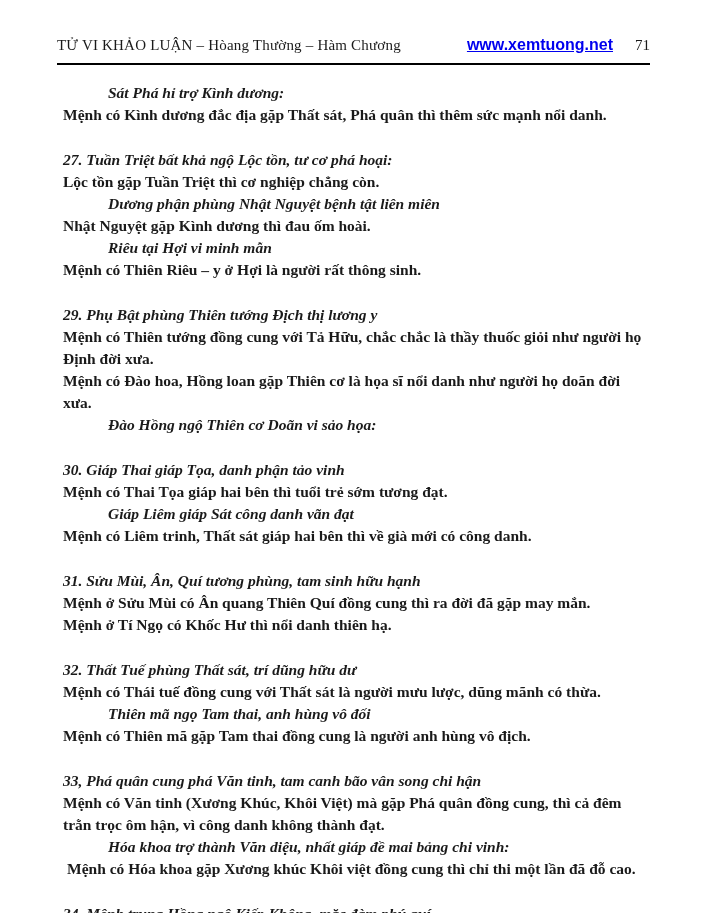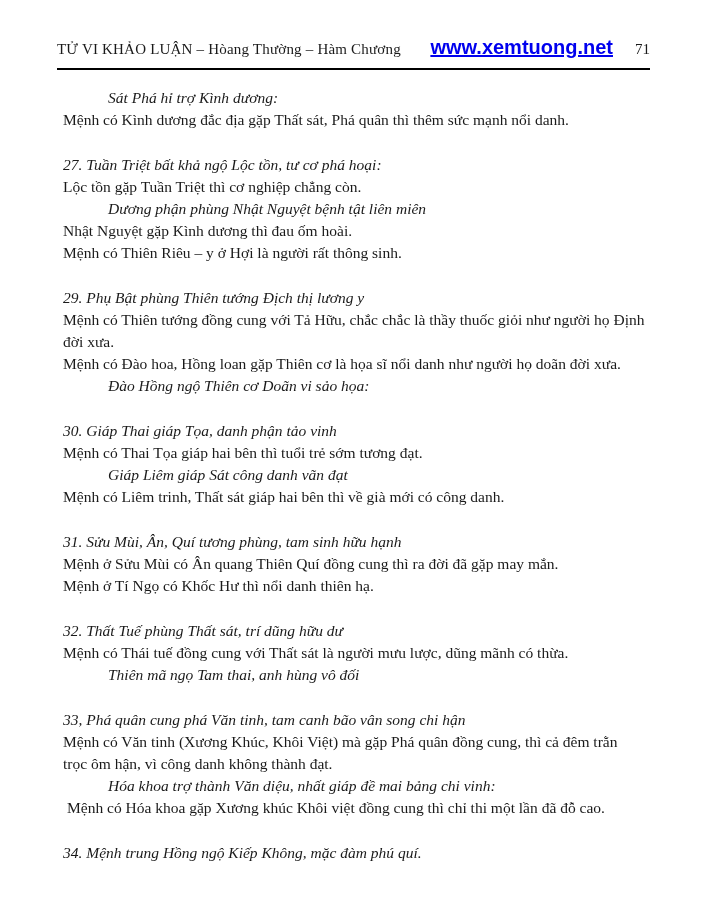--- a/index.html
+++ b/index.html
@@ -16,35 +16,35 @@
   header {
     display:flex; justify-content:space-between; align-items:baseline;
     padding:36px 55px 0 57px;
   }
   .header-title {
     font-size:15px; letter-spacing:0.2px; white-space:nowrap;
   }
   .header-right { display:flex; align-items:baseline; gap:22px; }
   .header-link {
     font-family:"Liberation Sans", sans-serif;
-    font-weight:bold; font-size:20px;
+    font-weight:bold; font-size:16px;
     text-decoration:underline; cursor:pointer;
   }
   .page-number { font-size:15px; }
   .rule {
     margin:9px 55px 0 57px;
     border-bottom:2px solid #000000;
   }
 
   
   main {
     padding:17px 60px 0 63px;
     font-size:15.5px;
   }
-  .section { margin-bottom:23px; }
+  .section { margin-bottom:23px;font-weight:bold; }
   .line { line-height:22px; }
   .style-heading-italic { font-style:italic; }
   .style-indent-italic  { font-style:italic; padding-left:45px; }
   .style-body           { }
   .style-body-space     { padding-left:4px; }
 </style>
 </head>
 <body>
 
 <div class="page">
@@ -60,20 +60,21 @@
   <main>
       <div class="section">
         <div class="line style-indent-italic">Sát Phá hỉ trợ Kình dương:</div>
         <div class="line style-body">Mệnh có Kình dương đắc địa gặp Thất sát, Phá quân thì thêm sức mạnh nổi danh.</div>
       </div>
       <div class="section">
         <div class="line style-heading-italic">27. Tuần Triệt bất khả ngộ Lộc tồn, tư cơ phá hoại:</div>
         <div class="line style-body">Lộc tồn gặp Tuần Triệt thì cơ nghiệp chẳng còn.</div>
         <div class="line style-indent-italic">Dương phận phùng Nhật Nguyệt bệnh tật liên miên</div>
         <div class="line style-body">Nhật Nguyệt gặp Kình dương thì đau ốm hoài.</div>
+        <div class="line style-indent-italic">Riêu tại Hợi vi minh mẫn</div>
         <div class="line style-body">Mệnh có Thiên Riêu – y ở Hợi là người rất thông sinh.</div>
       </div>
       <div class="section">
         <div class="line style-heading-italic">29. Phụ Bật phùng Thiên tướng Địch thị lương y</div>
         <div class="line style-body">Mệnh có Thiên tướng đồng cung với Tả Hữu, chắc chắc là thầy thuốc giỏi như người họ Định đời xưa.</div>
         <div class="line style-body">Mệnh có Đào hoa, Hồng loan gặp Thiên cơ là họa sĩ nổi danh như người họ doãn đời xưa.</div>
         <div class="line style-indent-italic">Đào Hồng ngộ Thiên cơ Doãn vi sảo họa:</div>
       </div>
       <div class="section">
         <div class="line style-heading-italic">30. Giáp Thai giáp Tọa, danh phận tảo vinh</div>
@@ -83,20 +84,21 @@
       </div>
       <div class="section">
         <div class="line style-heading-italic">31. Sửu Mùi, Ân, Quí tương phùng, tam sinh hữu hạnh</div>
         <div class="line style-body">Mệnh ở Sửu Mùi có Ân quang Thiên Quí đồng cung thì ra đời đã gặp may mắn.</div>
         <div class="line style-body">Mệnh ở Tí Ngọ có Khốc Hư thì nổi danh thiên hạ.</div>
       </div>
       <div class="section">
         <div class="line style-heading-italic">32. Thất Tuế phùng Thất sát, trí dũng hữu dư</div>
         <div class="line style-body">Mệnh có Thái tuế đồng cung với Thất sát là người mưu lược, dũng mãnh có thừa.</div>
         <div class="line style-indent-italic">Thiên mã ngọ Tam thai, anh hùng vô đối</div>
+        <div class="line style-body">Mệnh có Thiên mã gặp Tam thai đồng cung là người anh hùng vô địch.</div>
       </div>
       <div class="section">
         <div class="line style-heading-italic">33, Phá quân cung phá Văn tinh, tam canh bão vân song chi hận</div>
         <div class="line style-body">Mệnh có Văn tinh (Xương Khúc, Khôi Việt) mà gặp Phá quân đồng cung, thì cả đêm trằn trọc ôm hận, vì công danh không thành đạt.</div>
         <div class="line style-indent-italic">Hóa khoa trợ thành Văn diệu, nhất giáp đề mai bảng chi vinh:</div>
         <div class="line style-body-space">Mệnh có Hóa khoa gặp Xương khúc Khôi việt đồng cung thì chỉ thi một lần đã đỗ cao.</div>
       </div>
       <div class="section">
         <div class="line style-heading-italic">34. Mệnh trung Hồng ngộ Kiếp Không, mặc đàm phú quí.</div>
       </div>

